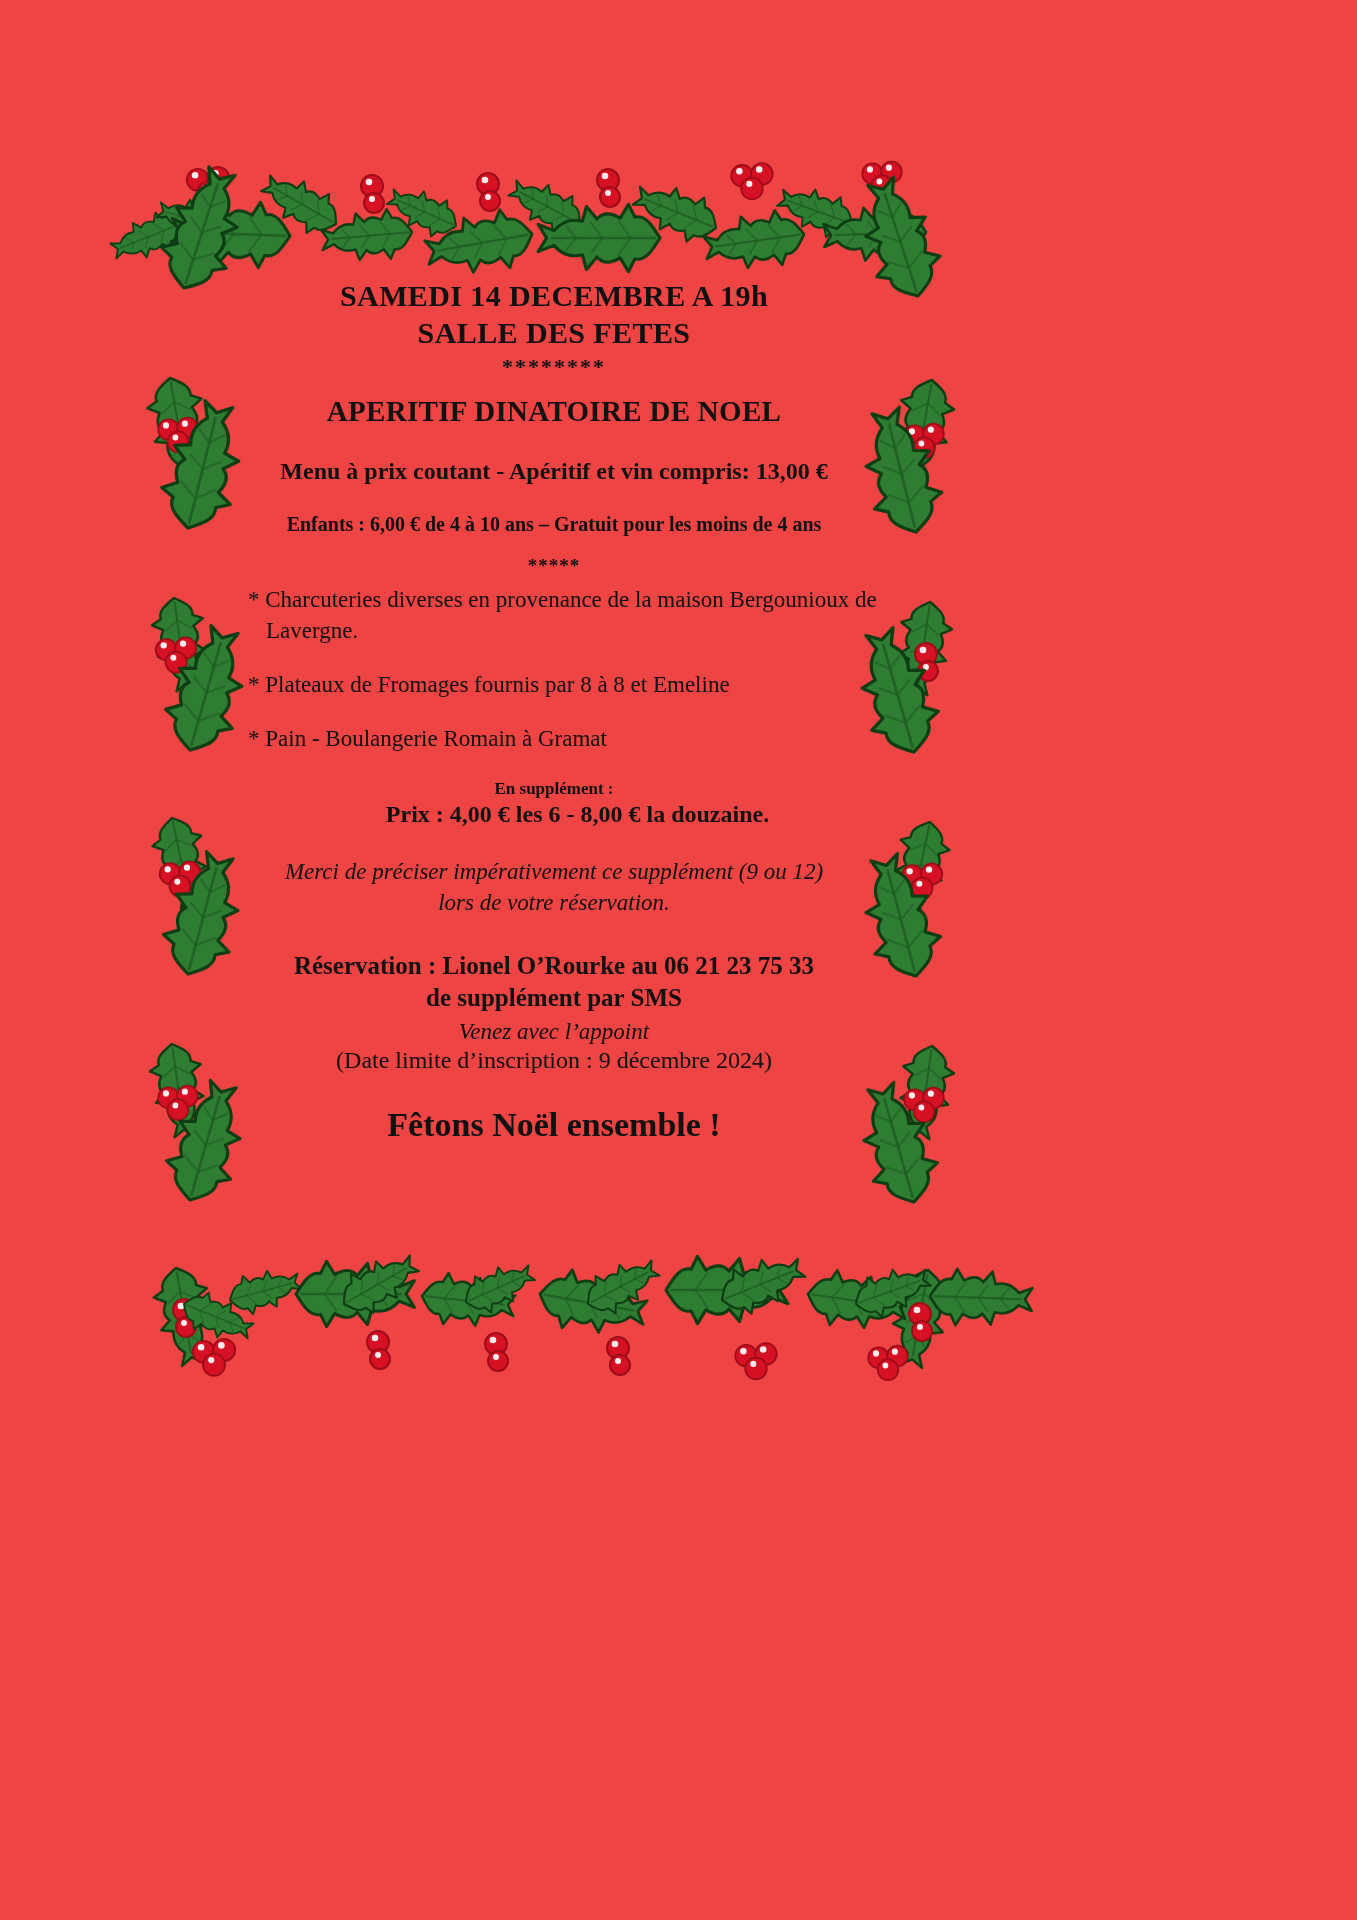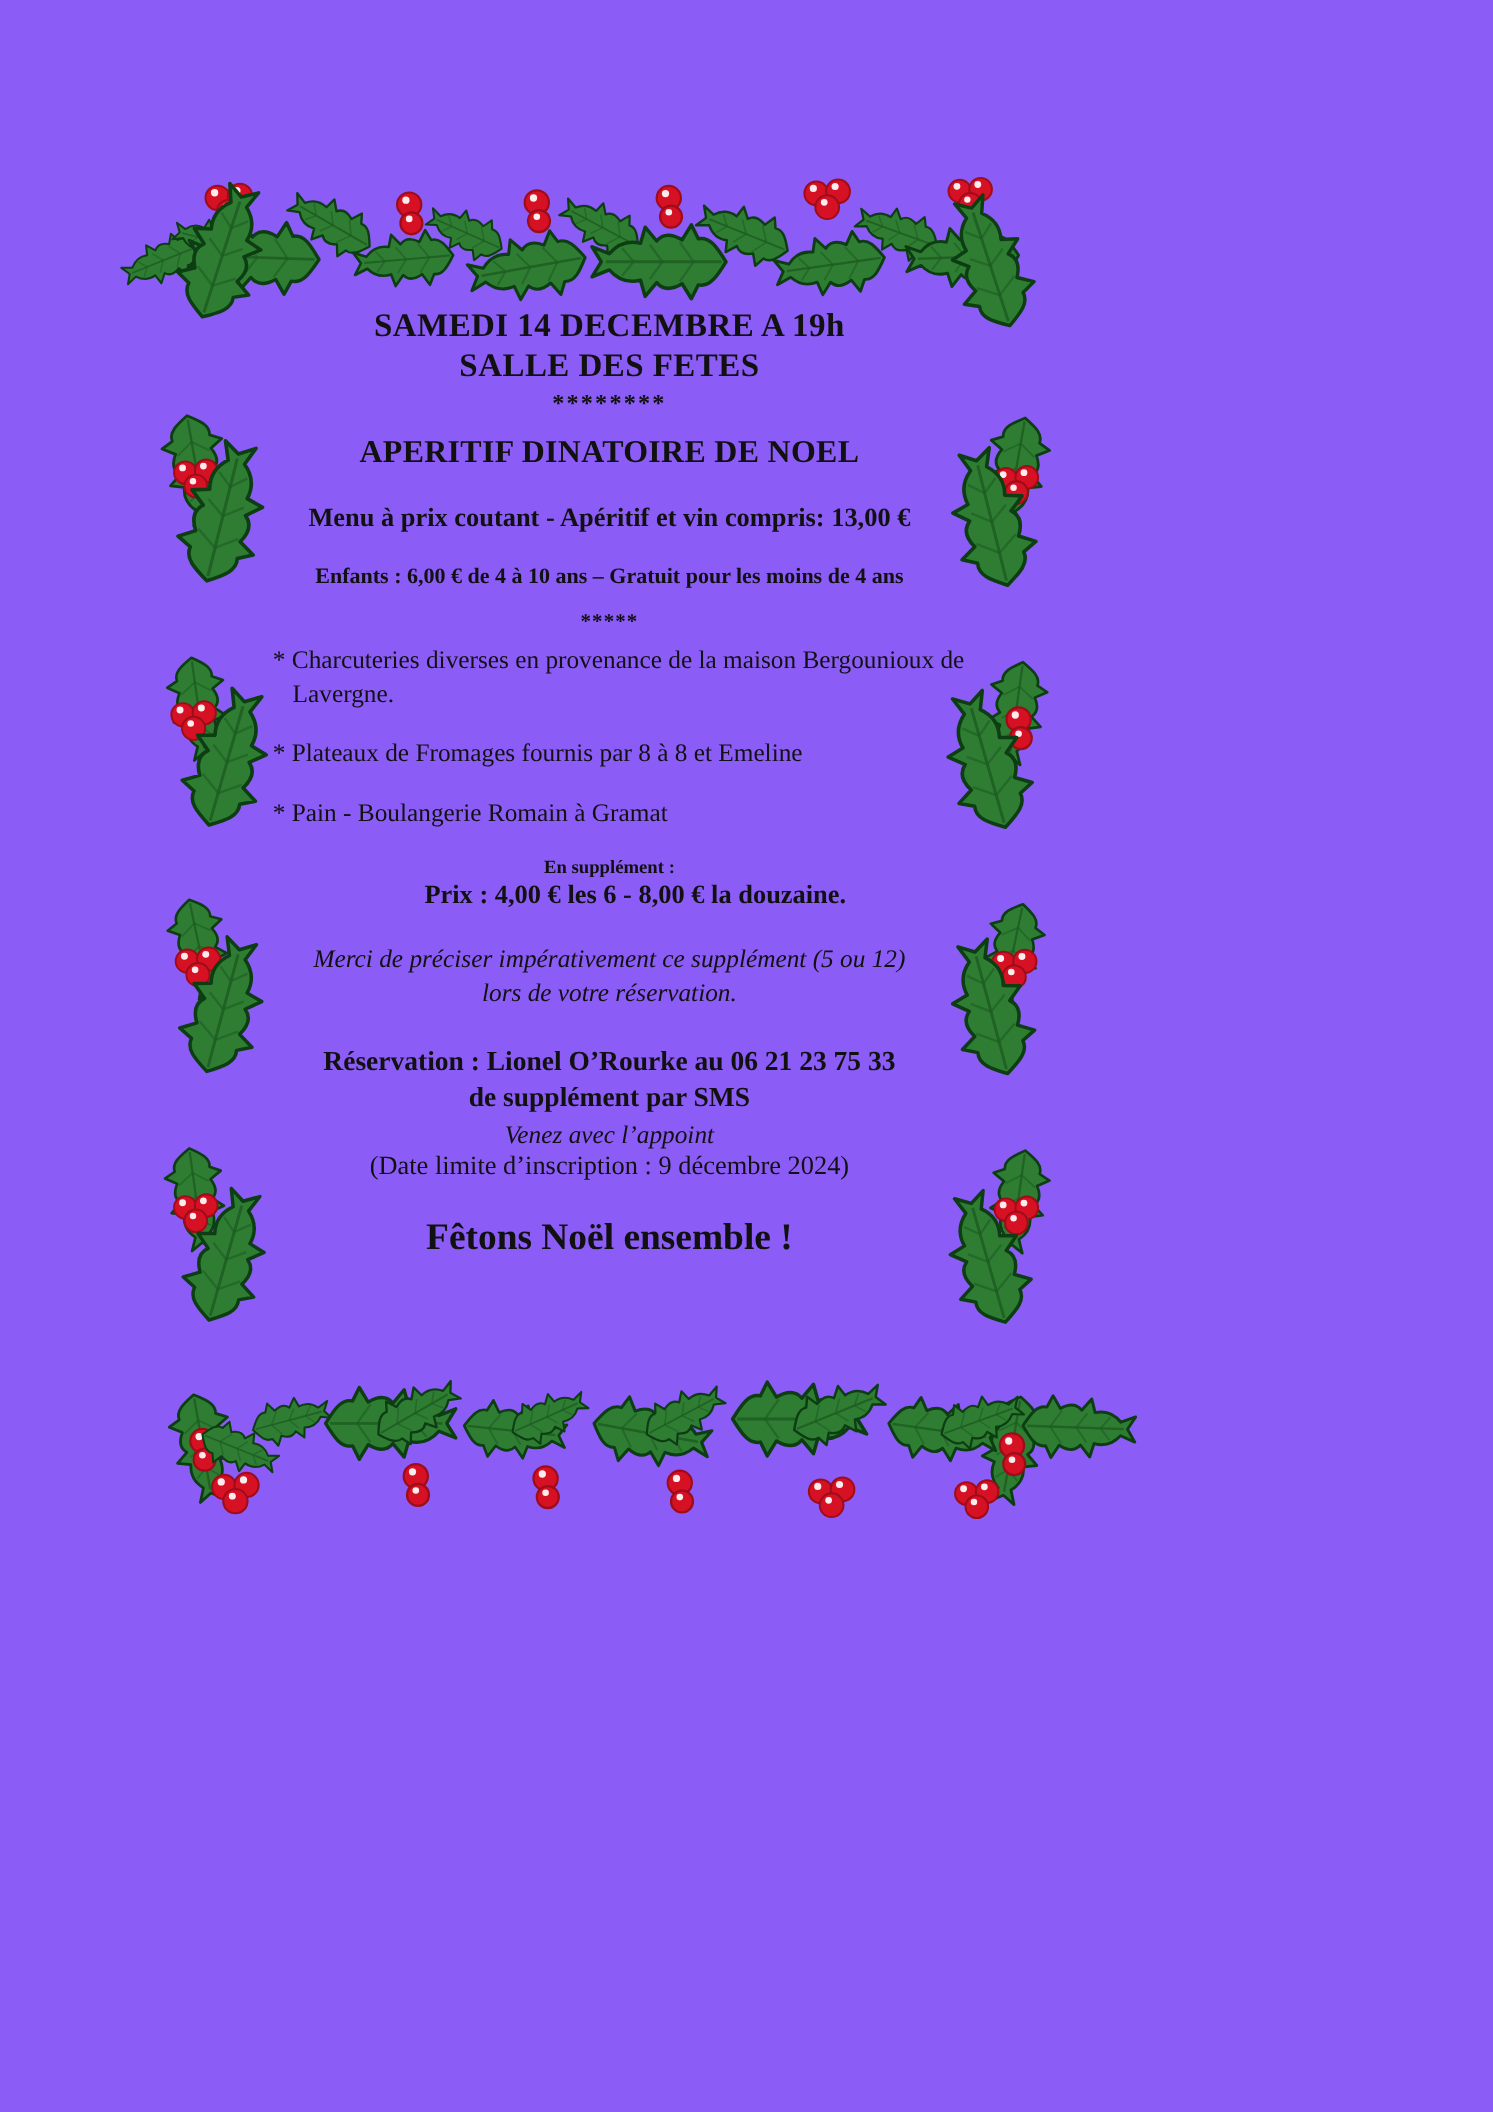--- a/index.html
+++ b/index.html
@@ -13,21 +13,21 @@
     position: relative;
     font-family: "Liberation Serif", serif;
     color: #111111;
     overflow: hidden;
   }
 
   
   #scan-page {
     position: absolute;
     inset: 0;
-    background: #8b5cf6;
+    background: #ef4444;
   }
 
   
   #holly-frame {
     position: absolute;
     left: 140px;
     top: 128px;
     width: 822px;
     height: 1272px;
     pointer-events: none;
@@ -295,21 +295,21 @@
 
     <ul class="menu-list">
       <li class="menu-item">* Charcuteries diverses en provenance de la maison Bergounioux de Lavergne.</li>
       <li class="menu-item">* Plateaux de Fromages fournis par 8 à 8 et Emeline</li>
       <li class="menu-item">* Pain - Boulangerie Romain à Gramat</li>
     </ul>
 
     <p class="line supp-title">En supplément :</p>
     <p class="line supp-price">Prix : 4,00 € les 6  -  8,00 € la douzaine.</p>
 
-    <p class="line note-italic">Merci de préciser impérativement ce supplément (5 ou 12)</p>
+    <p class="line note-italic">Merci de préciser impérativement ce supplément (9 ou 12)</p>
     <p class="line note-italic" style="margin-top:0">lors de votre réservation.</p>
 
     <p class="line reservation-line">Réservation : Lionel O’Rourke au 06 21 23 75 33</p>
     <p class="line reservation-line" style="margin-top:0">de supplément par SMS</p>
     <p class="line appoint-line">Venez avec l’appoint</p>
     <p class="line deadline-line">(Date limite d’inscription : 9 décembre 2024)</p>
 
     <p class="line slogan">Fêtons Noël ensemble !</p>
 
   </div>

